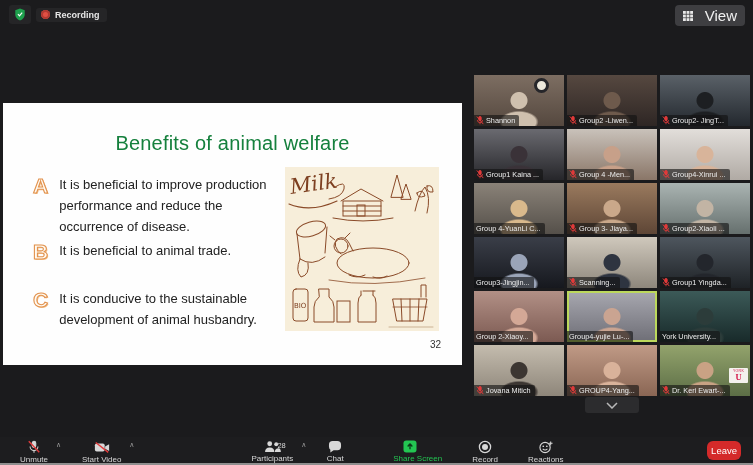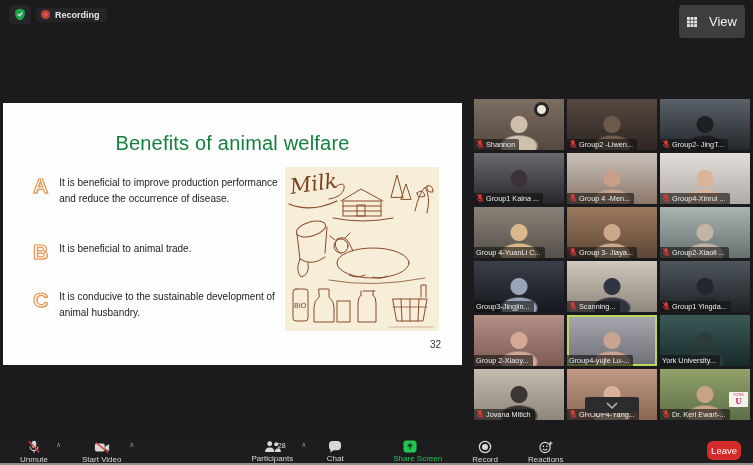--- a/index.html
+++ b/index.html
@@ -6,39 +6,39 @@
   .stage{position:relative;width:753px;height:465px;background:#1b1b1d;overflow:hidden;
          font-family:"Liberation Sans",sans-serif;}
 
   
   .recording{position:absolute;left:9px;top:5px;display:flex;align-items:center;gap:5px;}
   .rec-pill{display:flex;align-items:center;gap:5px;background:#252527;border-radius:3px;padding:2px 7px 2px 5px;font-weight:bold;}
   .rec-dot{width:9px;height:9px;border-radius:50%;background:#e04f43;box-shadow:inset 0 0 0 2px #b03a32;}
   .rec-text{font-size:9px;color:#e6e6e6;}
   .shield{width:16px;height:17px;display:flex;align-items:center;justify-content:center;background:#252527;border-radius:3px;padding:1px 3px;}
   .view-btn{position:absolute;right:8px;top:5px;display:flex;align-items:center;gap:12px;
-            background:#3e3e41;border-radius:4px;padding:9px 8px;color:#f0f0f0;font-size:13px;cursor:pointer;}
+            background:#3e3e41;border-radius:4px;padding:2px 8px;color:#f0f0f0;font-size:15px;cursor:pointer;}
 
   
   .slide{position:absolute;left:3px;top:103px;width:459px;height:262px;background:#fefefe;}
   .slide-title{position:absolute;top:29px;left:0;width:100%;text-align:center;
                font-size:20px;color:#15803d;letter-spacing:.2px;}
   .bullet{position:absolute;display:flex;gap:11px;align-items:flex-start;}
   .bullet .letter{font-size:21px;font-weight:bold;line-height:1;
                   color:#fffaf1;-webkit-text-stroke:1.1px #e2924e;text-shadow:1px 1px 0 #f3c390;}
-  .bullet .btext{font-size:10px;color:#222;line-height:1.6;width:228px;}
+  .bullet .btext{font-size:13px;color:#222;line-height:1.6;width:228px;}
   .b0{left:30px;top:72px;}
   .b1{left:30px;top:138px;}
   .b2{left:30px;top:186px;}
   .page-num{position:absolute;right:21px;bottom:15px;font-size:10px;color:#333;}
   .illus{position:absolute;left:282px;top:64px;width:154px;height:164px;}
 
   
   .grid{position:absolute;left:474px;top:75px;width:276px;display:grid;
-        grid-template-columns:repeat(3,90px);grid-auto-rows:51px;gap:3px;margin-top:24px;}
+        grid-template-columns:repeat(3,90px);grid-auto-rows:51px;gap:3px;}
   .tile{position:relative;overflow:hidden;background:#333;cursor:pointer;}
   .tile.active{box-shadow:inset 0 0 0 2px #bcd85c;}
   .tile-label{position:absolute;left:0;bottom:0;display:flex;align-items:center;gap:2px;
               background:rgba(18,18,18,.62);padding:1px 4px 1px 2px;max-width:96%;
               font-size:7.3px;color:#ececec;white-space:nowrap;overflow:hidden;border-radius:0 2px 0 0;}
   .tile-label .nm{overflow:hidden;text-overflow:ellipsis;}
   .mic{display:flex;align-items:center;flex:0 0 auto;}
   .clock{position:absolute;top:3px;right:15px;width:15px;height:15px;border-radius:50%;
          background:#ece8dc;border:3px solid #26262a;box-sizing:border-box;}
   .yorku{position:absolute;right:2px;bottom:13px;width:19px;height:15px;background:#f4f2ee;

